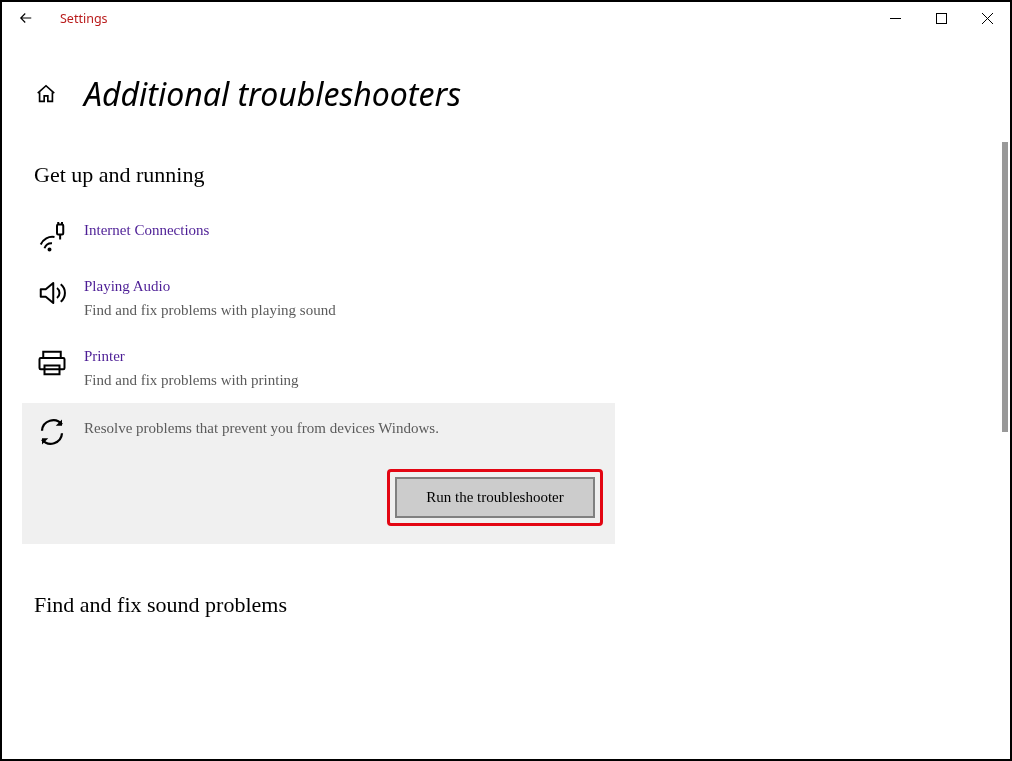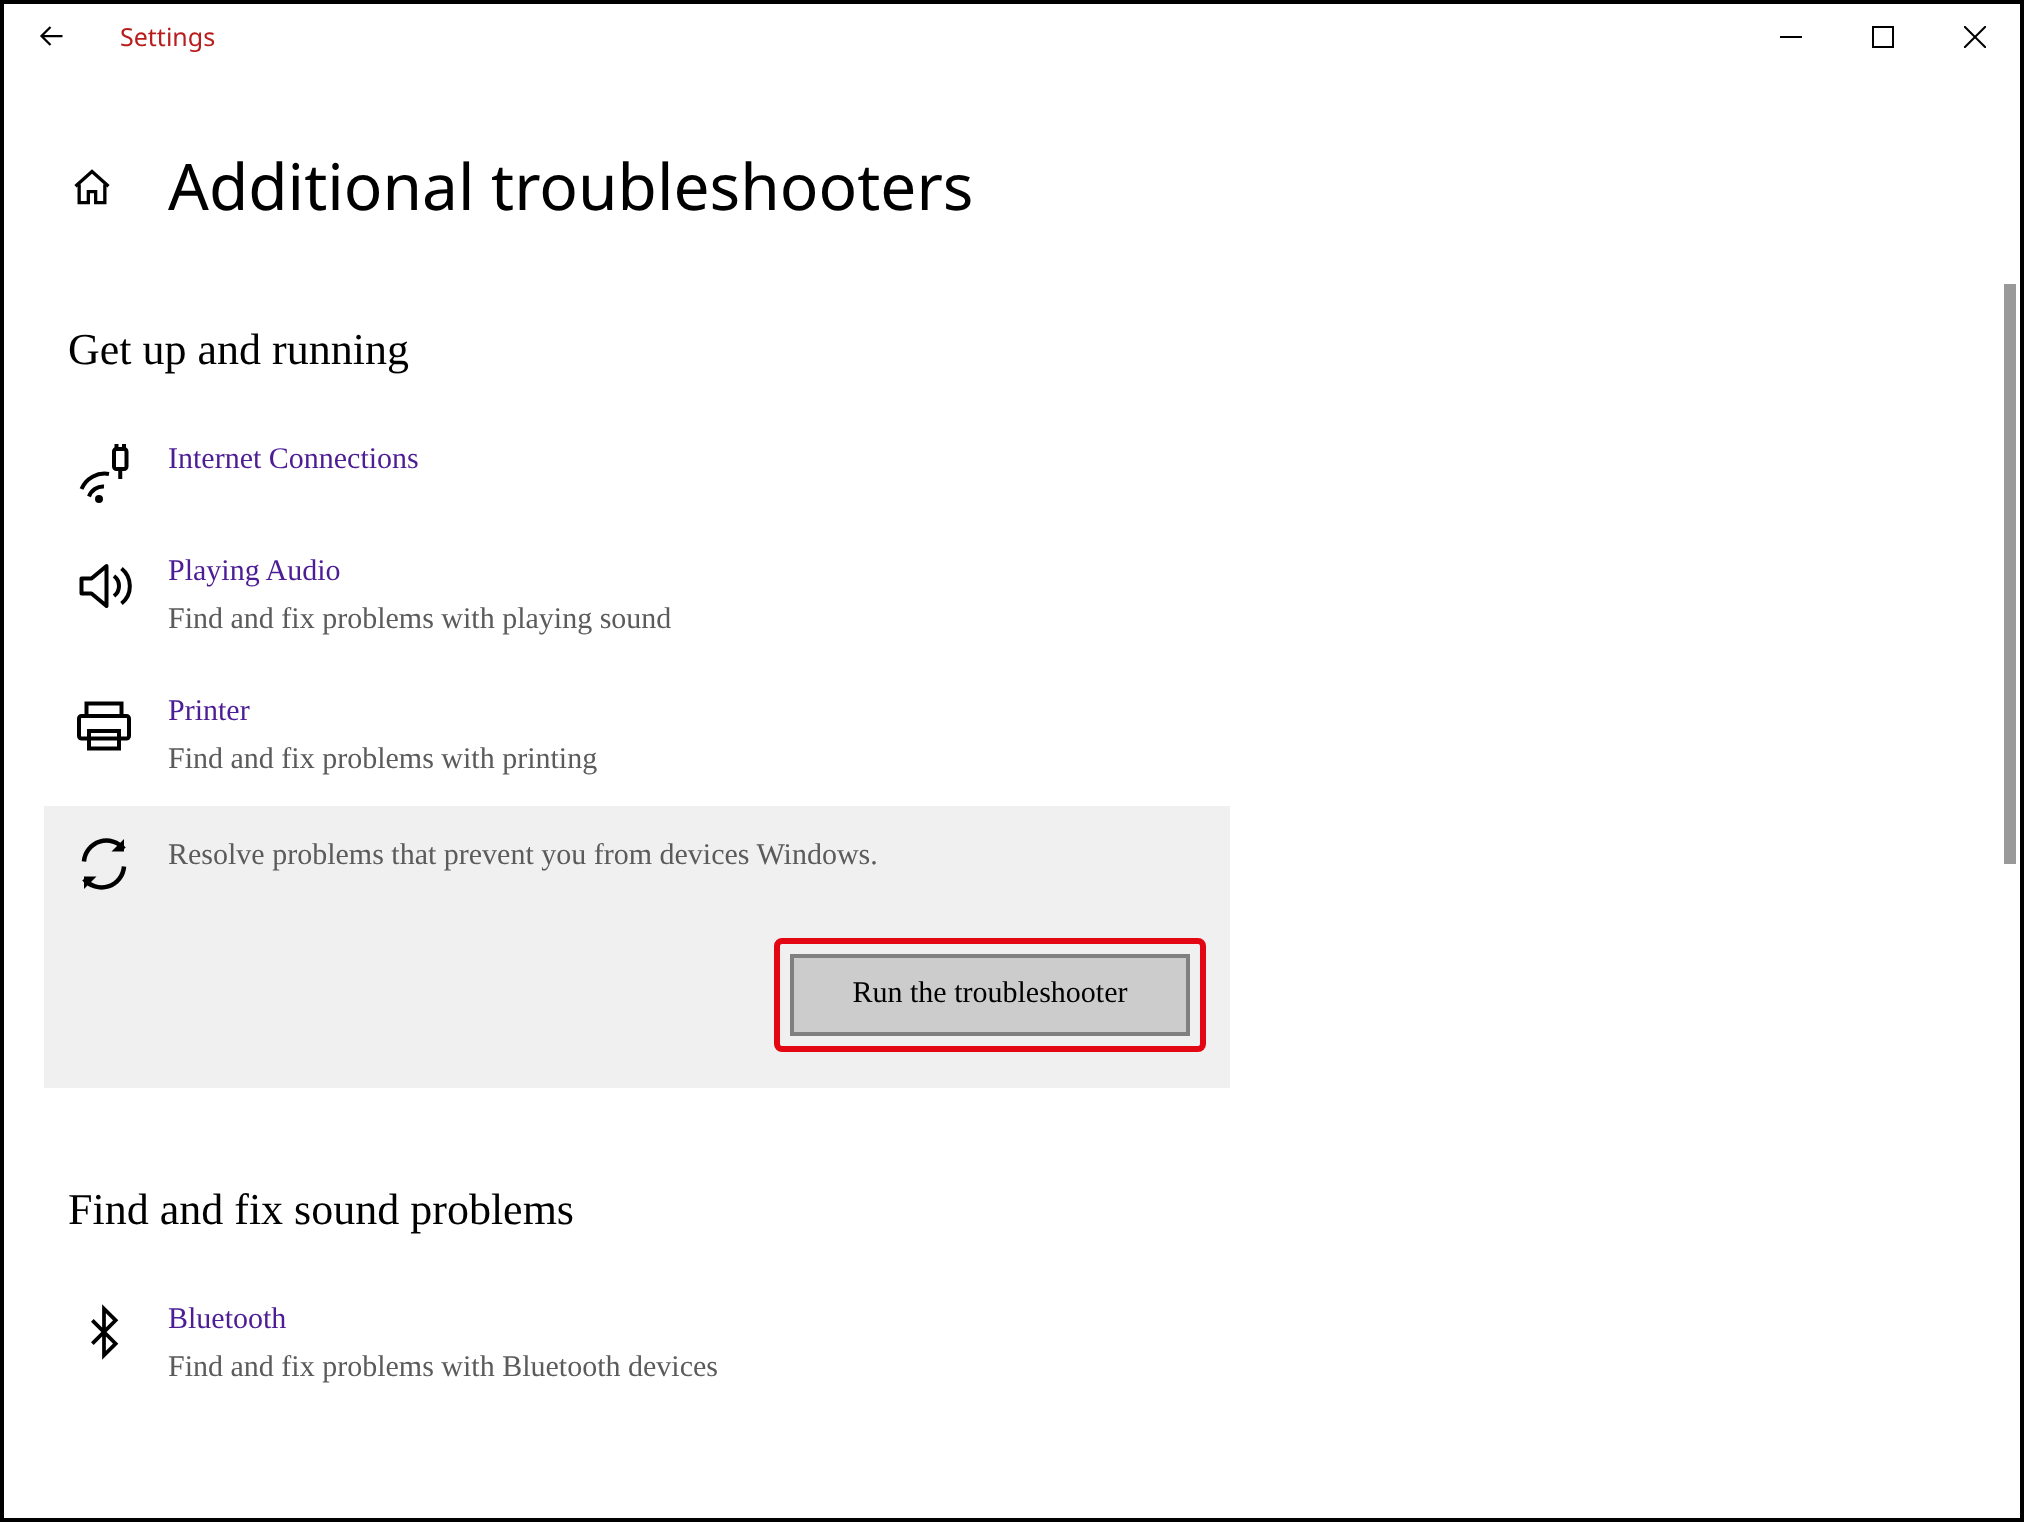--- a/index.html
+++ b/index.html
@@ -54,20 +54,21 @@
   .home-icon {
     width: 28px; height: 28px;
     display: flex; align-items: center; justify-content: center;
     margin-right: 24px;
     cursor: pointer;
   }
   .page-title {
     font-size: 32px;
     font-weight: 400;
     letter-spacing: 0px;
+    font-style: italic;
   }
   
   .content {
     position: absolute;
     top: 140px; bottom: 2px; left: 2px; right: 2px;
     overflow: hidden;
     font-family: Liberation Serif, serif;
   }
   .scrollbar {
     position: absolute;
@@ -257,28 +258,14 @@
         <div class="highlight-box">
           <button class="run-btn">Run the troubleshooter</button>
         </div>
       </div>
     </div>
 
   </div>
 
   <div class="section2-title">Find and fix sound problems</div>
 
-  <div class="items">
-
-    <div class="item">
-      <div class="icon">
-        <svg width="28" height="28" viewBox="0 0 24 24" fill="none" stroke="#000" stroke-width="1.6">
-          <path d="M7 7l10 10-5 5V2l5 5L7 17"></path>
-        </svg>
-      </div>
-      <div class="txt">
-        <div class="name">Bluetooth</div>
-        <div class="desc">Find and fix problems with Bluetooth devices</div>
-      </div>
-    </div>
-  </div>
 
 </div>
 
 </body></html>

